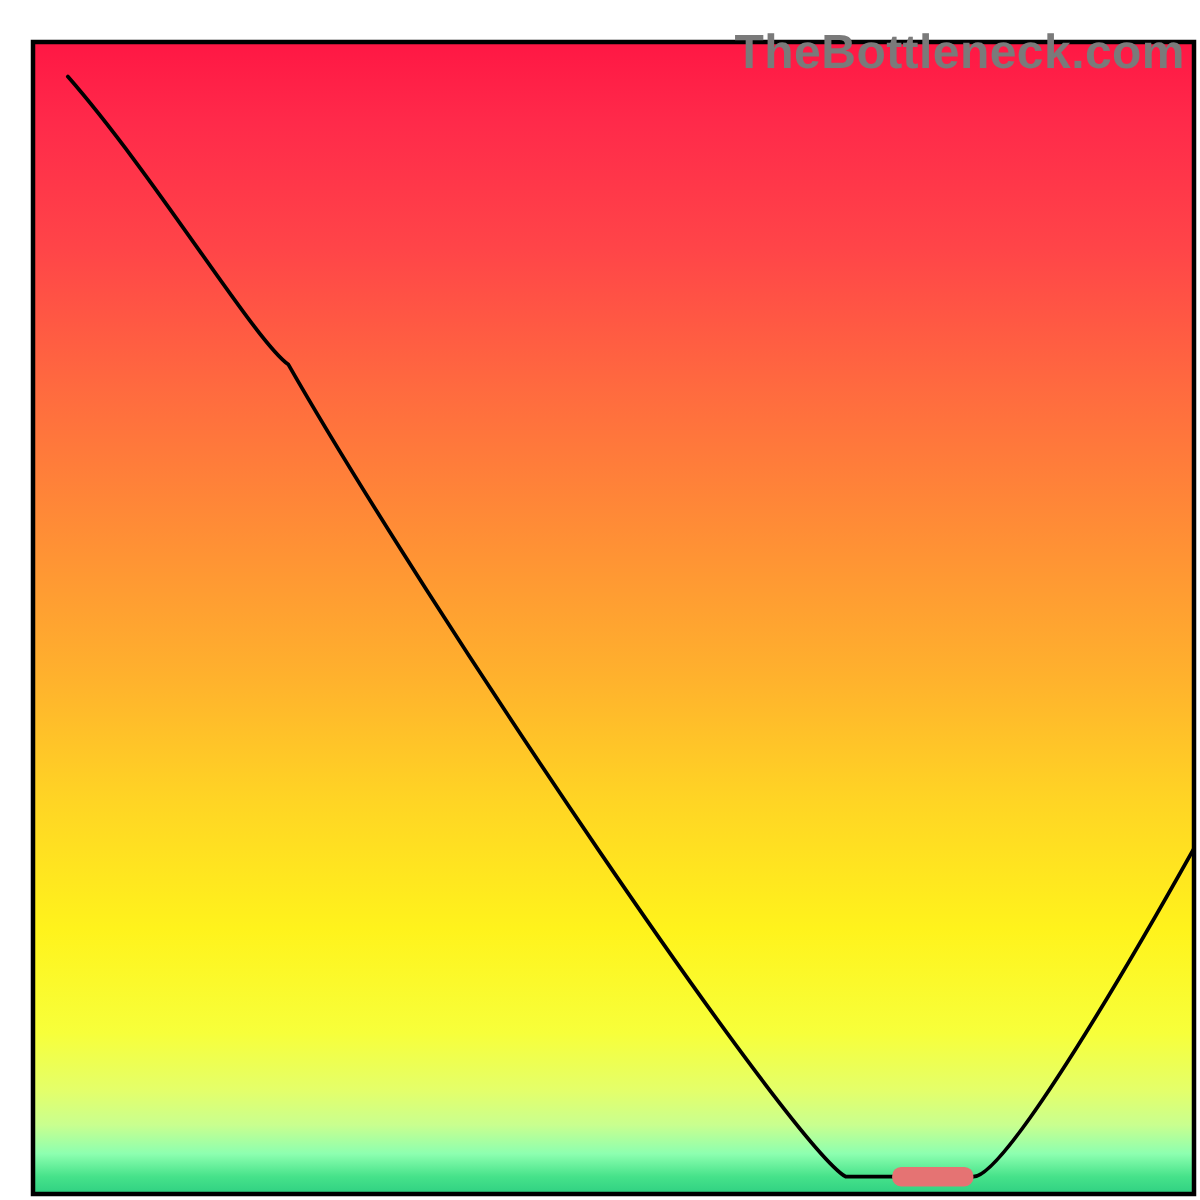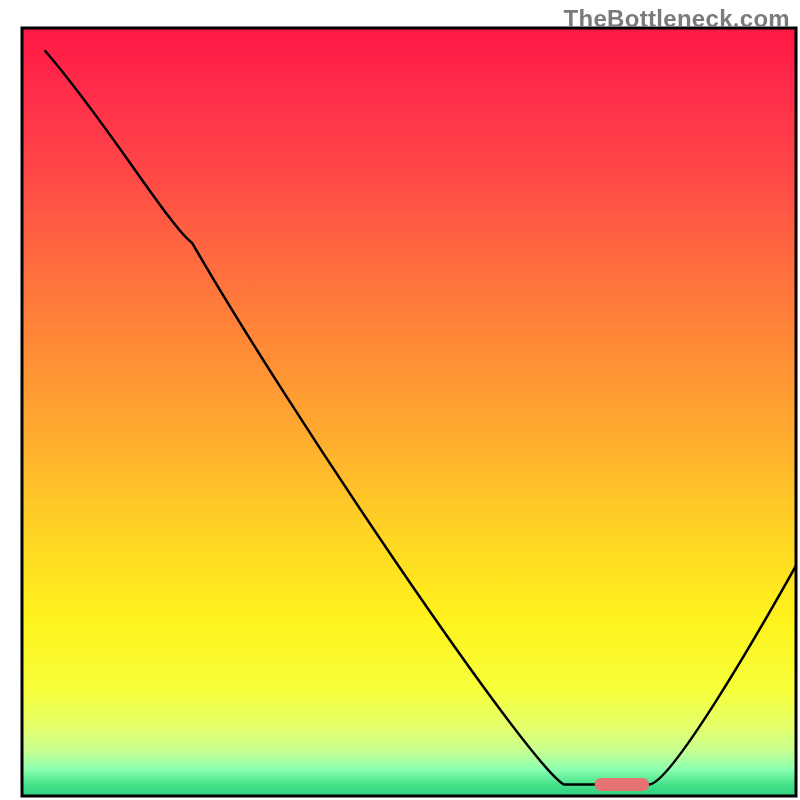--- a/index.html
+++ b/index.html
@@ -10,24 +10,24 @@
     overflow: hidden;
     background: #ffffff;
   }
   .chart-container {
     position: relative;
     width: 800px;
     height: 800px;
   }
   .watermark {
     position: absolute;
-    top: 5px;
+    top: 16px;
     right: 10px;
     font-family: Arial, Helvetica, sans-serif;
-    font-size: 24px;
+    font-size: 32px;
     font-weight: 600;
     color: #7a7a7a;
     letter-spacing: 0.3px;
     z-index: 20;
   }
   svg {
     position: absolute;
     top: 0;
     left: 0;
     width: 800px;

